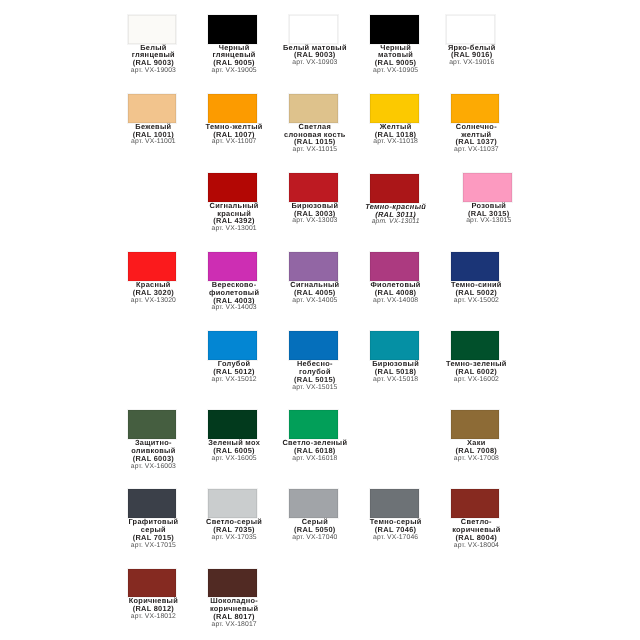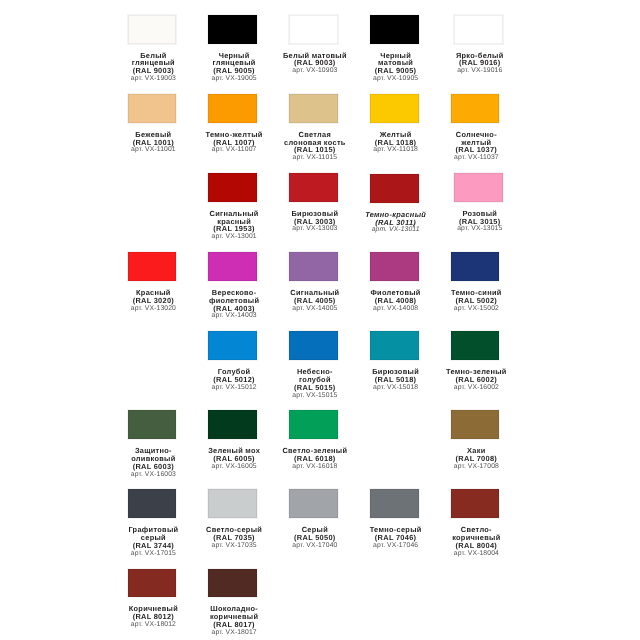--- a/index.html
+++ b/index.html
@@ -12,21 +12,21 @@
   }
   #palette{position:absolute;left:112px;top:4px;width:404px;height:636px;}
   .cell{position:absolute;width:80.75px;text-align:center;}
   .cell .chip-name,.cell .chip-ral,.cell .chip-art{position:relative;left:1.4px;}
   .chip{
     width:48.8px;height:28.8px;margin:0 auto;
     box-shadow:inset 0 0 0 0.6px rgba(0,0,0,0.11), 0 0 0 1px #f4f4f4;
   }
   .chip-name{
     font-weight:bold;font-size:7.4px;line-height:7.85px;
-    color:#221f1f;margin-top:8px;letter-spacing:0.3px;
+    color:#221f1f;margin-top:0;letter-spacing:0.3px;
     white-space:pre-line;
   }
   .chip-ral{
     font-weight:bold;font-size:7.4px;line-height:7.85px;
     color:#221f1f;letter-spacing:0.3px;
   }
   .chip-art{
     font-size:6.8px;line-height:7.85px;
     color:#535353;letter-spacing:0.1px;
   }
@@ -55,21 +55,21 @@
     <div class="chip-ral">(RAL 9003)</div>
     <div class="chip-art">арт. VX-10903</div>
   </div>
     <div class="cell" style="left: 241.85px; top: 10.8px;">
     <div class="chip" style="background: rgb(0, 0, 0);"></div>
     <div class="chip-name">Черный
 матовый</div>
     <div class="chip-ral">(RAL 9005)</div>
     <div class="chip-art">арт. VX-10905</div>
   </div>
-    <div class="cell" style="left: 326px; top: 10.8px;">
+    <div class="cell" style="left: 318px; top: 10.8px;">
     <div class="chip" style="background: rgb(255, 255, 255);"></div>
     <div class="chip-name">Ярко-белый</div>
     <div class="chip-ral">(RAL 9016)</div>
     <div class="chip-art">арт. VX-19016</div>
   </div>
     <div class="cell" style="left: -0.4px; top: 89.9px;">
     <div class="chip" style="background: rgb(242, 196, 141);"></div>
     <div class="chip-name">Бежевый</div>
     <div class="chip-ral">(RAL 1001)</div>
     <div class="chip-art">арт. VX-11001</div>
@@ -97,36 +97,36 @@
     <div class="chip" style="background: rgb(253, 170, 3);"></div>
     <div class="chip-name">Солнечно-
 желтый</div>
     <div class="chip-ral">(RAL 1037)</div>
     <div class="chip-art">арт. VX-11037</div>
   </div>
     <div class="cell" style="left: 80.35px; top: 169px;">
     <div class="chip" style="background: rgb(179, 7, 4);"></div>
     <div class="chip-name">Сигнальный
 красный</div>
-    <div class="chip-ral">(RAL 1953)</div>
+    <div class="chip-ral">(RAL 4392)</div>
     <div class="chip-art">арт. VX-13001</div>
   </div>
     <div class="cell" style="left: 161.1px; top: 169px;">
     <div class="chip" style="background: rgb(189, 26, 34);"></div>
     <div class="chip-name">Бирюзовый</div>
     <div class="chip-ral">(RAL 3003)</div>
     <div class="chip-art">арт. VX-13003</div>
   </div>
     <div class="cell" style="left: 241.85px; top: 170px; font-style: italic;">
     <div class="chip" style="background: rgb(171, 22, 24);"></div>
     <div class="chip-name">Темно-красный</div>
     <div class="chip-ral">(RAL 3011)</div>
     <div class="chip-art">арт. VX-13011</div>
   </div>
-    <div class="cell" style="left: 326px; top: 169px;">
+    <div class="cell" style="left: 335px; top: 169px;">
     <div class="chip" style="background: rgb(252, 154, 192);"></div>
     <div class="chip-name">Розовый</div>
     <div class="chip-ral">(RAL 3015)</div>
     <div class="chip-art">арт. VX-13015</div>
   </div>
     <div class="cell" style="left: -0.4px; top: 248.1px;">
     <div class="chip" style="background: rgb(251, 26, 28);"></div>
     <div class="chip-name">Красный</div>
     <div class="chip-ral">(RAL 3020)</div>
     <div class="chip-art">арт. VX-13020</div>
@@ -203,21 +203,21 @@
     <div class="cell" style="left: 322.6px; top: 406.3px;">
     <div class="chip" style="background: rgb(141, 107, 54);"></div>
     <div class="chip-name">Хаки</div>
     <div class="chip-ral">(RAL 7008)</div>
     <div class="chip-art">арт. VX-17008</div>
   </div>
     <div class="cell" style="left: -0.4px; top: 485.4px;">
     <div class="chip" style="background: rgb(59, 64, 73);"></div>
     <div class="chip-name">Графитовый
 серый</div>
-    <div class="chip-ral">(RAL 3744)</div>
+    <div class="chip-ral">(RAL 7015)</div>
     <div class="chip-art">арт. VX-17015</div>
   </div>
     <div class="cell" style="left: 80.35px; top: 485.4px;">
     <div class="chip" style="background: rgb(202, 205, 206);"></div>
     <div class="chip-name">Светло-серый</div>
     <div class="chip-ral">(RAL 7035)</div>
     <div class="chip-art">арт. VX-17035</div>
   </div>
     <div class="cell" style="left: 161.1px; top: 485.4px;">
     <div class="chip" style="background: rgb(161, 164, 168);"></div>

